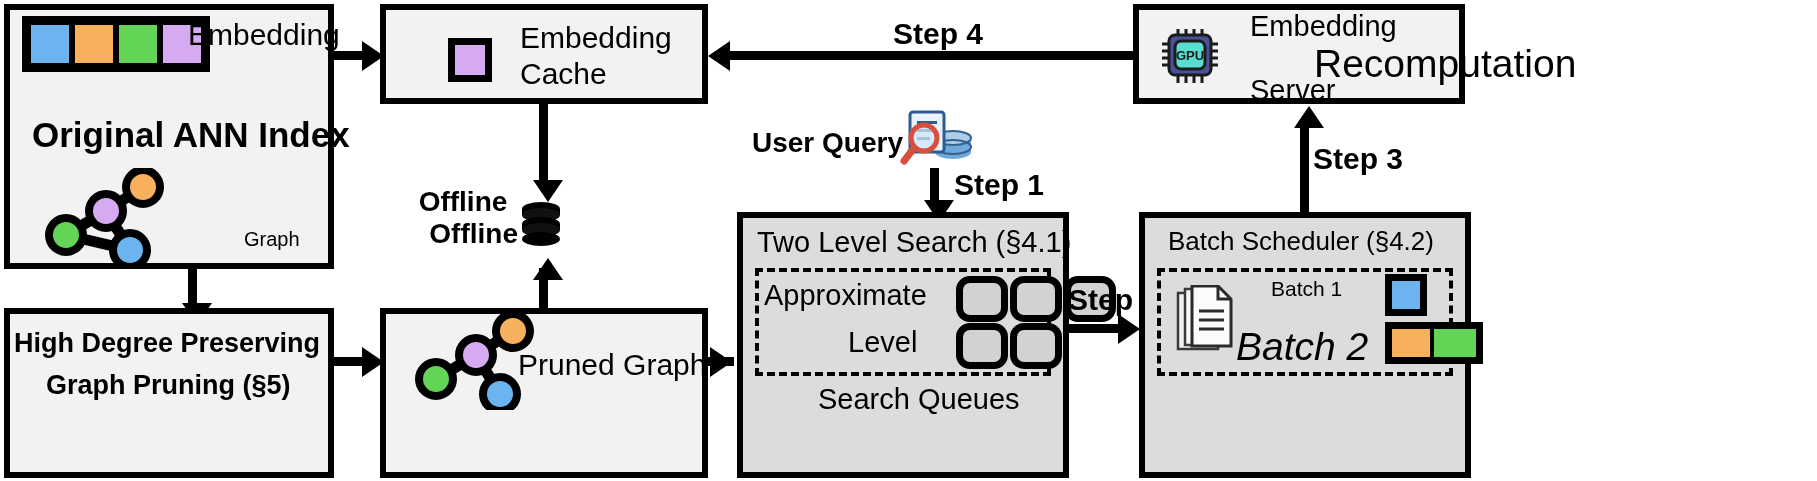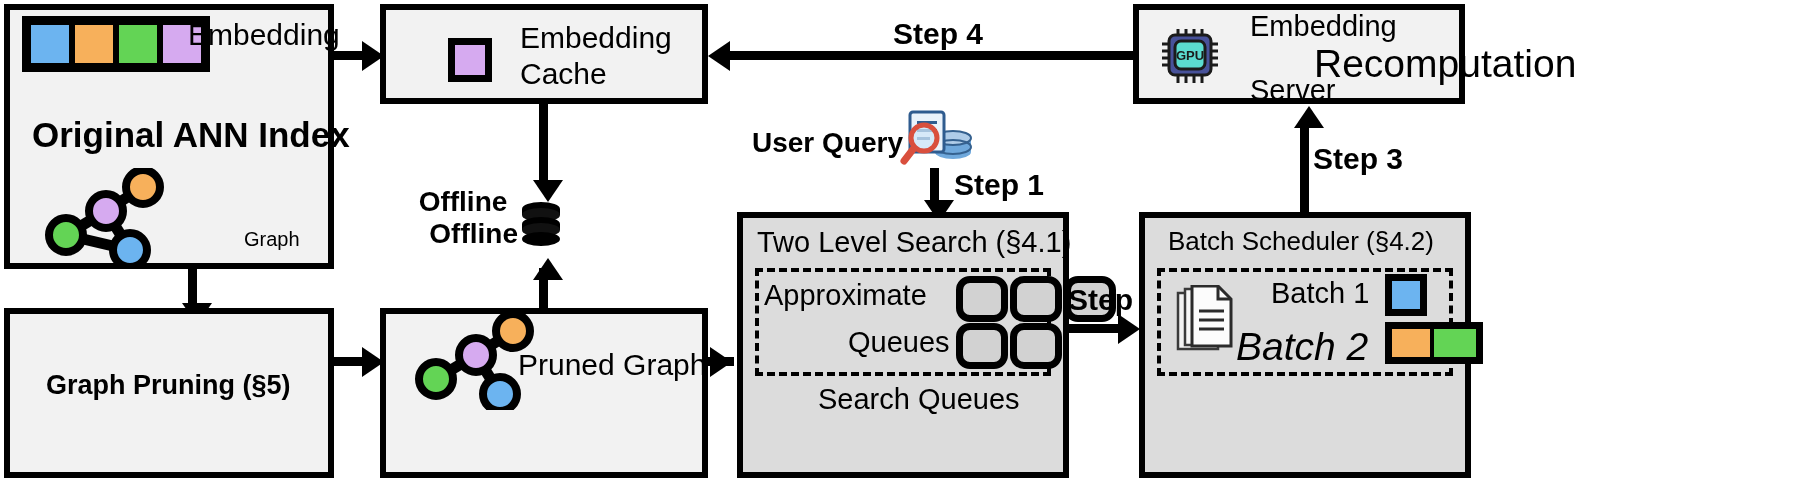--- a/index.html
+++ b/index.html
@@ -81,20 +81,21 @@
     <rect x="3" y="24" width="38" height="6" fill="#000"></rect>
     <ellipse cx="22" cy="30" rx="19" ry="7" fill="#111"></ellipse>
     <ellipse cx="22" cy="39" rx="19" ry="7" fill="#000"></ellipse>
   </svg>
 
   <div class="arrow-v" style="left:539px;top:268px;height:58px;"></div>
   <div class="head-u" style="left:533px;top:258px;"></div>
 
   <div class="box" style="left:4px;top:308px;width:330px;height:170px;">
   </div>
+  <div class="ttl bold" style="left:14px;top:328px;font-size:27px;">High Degree Preserving</div>
   <div class="ttl bold" style="left:46px;top:370px;font-size:27px;">Graph Pruning (§5)</div>
 
   <div class="arrow-h" style="left:334px;top:357px;width:30px;"></div>
   <div class="head-r" style="left:362px;top:347px;"></div>
 
   <div class="box" style="left:380px;top:308px;width:328px;height:170px;">
   </div>
   <svg style="position:absolute;left:408px;top:312px;" width="140" height="98" viewBox="0 0 140 98">
     <line x1="28" y1="67" x2="68" y2="43" stroke="#000" stroke-width="11"></line>
     <line x1="68" y1="43" x2="105" y2="19" stroke="#000" stroke-width="11"></line>
@@ -134,21 +135,21 @@
 
   <div class="dashbox" style="left:755px;top:268px;width:296px;height:108px;"></div>
 
   <div class="ttl" style="left:764px;top:279px;font-size:29px;">Approximate</div>
   <div style="position:absolute;left:956px;top:276px;display:flex;gap:2px;">
     <div class="qcell"></div>
     <div class="qcell"></div>
     <div class="qcell"></div>
   </div>
 
-  <div class="ttl" style="left:848px;top:326px;font-size:29px;">Queues</div>
+  <div class="ttl" style="left:848px;top:326px;font-size:29px;">Level</div>
   <div style="position:absolute;left:956px;top:323px;display:flex;gap:2px;">
     <div class="qcell"></div>
     <div class="qcell"></div>
   </div>
 
   <div class="ttl" style="left:818px;top:383px;font-size:29px;">Search Queues</div>
 
   <div class="arrow-h" style="left:1069px;top:324px;width:58px;"></div>
   <div class="head-r" style="left:1118px;top:314px;"></div>
   <div class="steplbl" style="left:1068px;top:283px;">Step 2</div>
@@ -162,21 +163,21 @@
   <svg style="position:absolute;left:1174px;top:285px;" width="62" height="72" viewBox="0 0 62 72">
     <path d="M4 8 h28 l12 12 v44 h-40 z" fill="#f2f2f2" stroke="#3a3a3a" stroke-width="2.5"></path>
     <path d="M11 4 h28 l12 12 v44 h-40 z" fill="#f7f7f7" stroke="#3a3a3a" stroke-width="2.5"></path>
     <path d="M18 1 h26 l13 13 v47 h-39 z" fill="#fcfcfc" stroke="#2b2b2b" stroke-width="3"></path>
     <path d="M44 1 v13 h13" fill="none" stroke="#2b2b2b" stroke-width="3"></path>
     <line x1="25" y1="26" x2="50" y2="26" stroke="#2b2b2b" stroke-width="3"></line>
     <line x1="25" y1="35" x2="50" y2="35" stroke="#2b2b2b" stroke-width="3"></line>
     <line x1="25" y1="44" x2="50" y2="44" stroke="#2b2b2b" stroke-width="3"></line>
   </svg>
 
-  <div class="ttl" style="left:1271px;top:277px;font-size:29px;">Batch 1</div>
+  <div class="ttl" style="left:1271px;top:277px;font-size:21px;">Batch 1</div>
   <div style="position:absolute;left:1385px;top:274px;width:42px;height:42px;border:7px solid #000;background:#6CB4F0;box-sizing:border-box;"></div>
 
   <div class="ttl" style="left:1236px;top:325px;font-size:39px;font-style:italic;">Batch 2</div>
   <div style="position:absolute;left:1385px;top:322px;display:flex;border:7px solid #000;box-sizing:border-box;">
     <div style="width:42px;height:28px;background:#F7B05B;border-right:4px solid #000;box-sizing:border-box;"></div>
     <div style="width:42px;height:28px;background:#63D455;box-sizing:border-box;"></div>
   </div>
 
 
   <div class="arrow-v" style="left:1300px;top:120px;height:92px;"></div>

